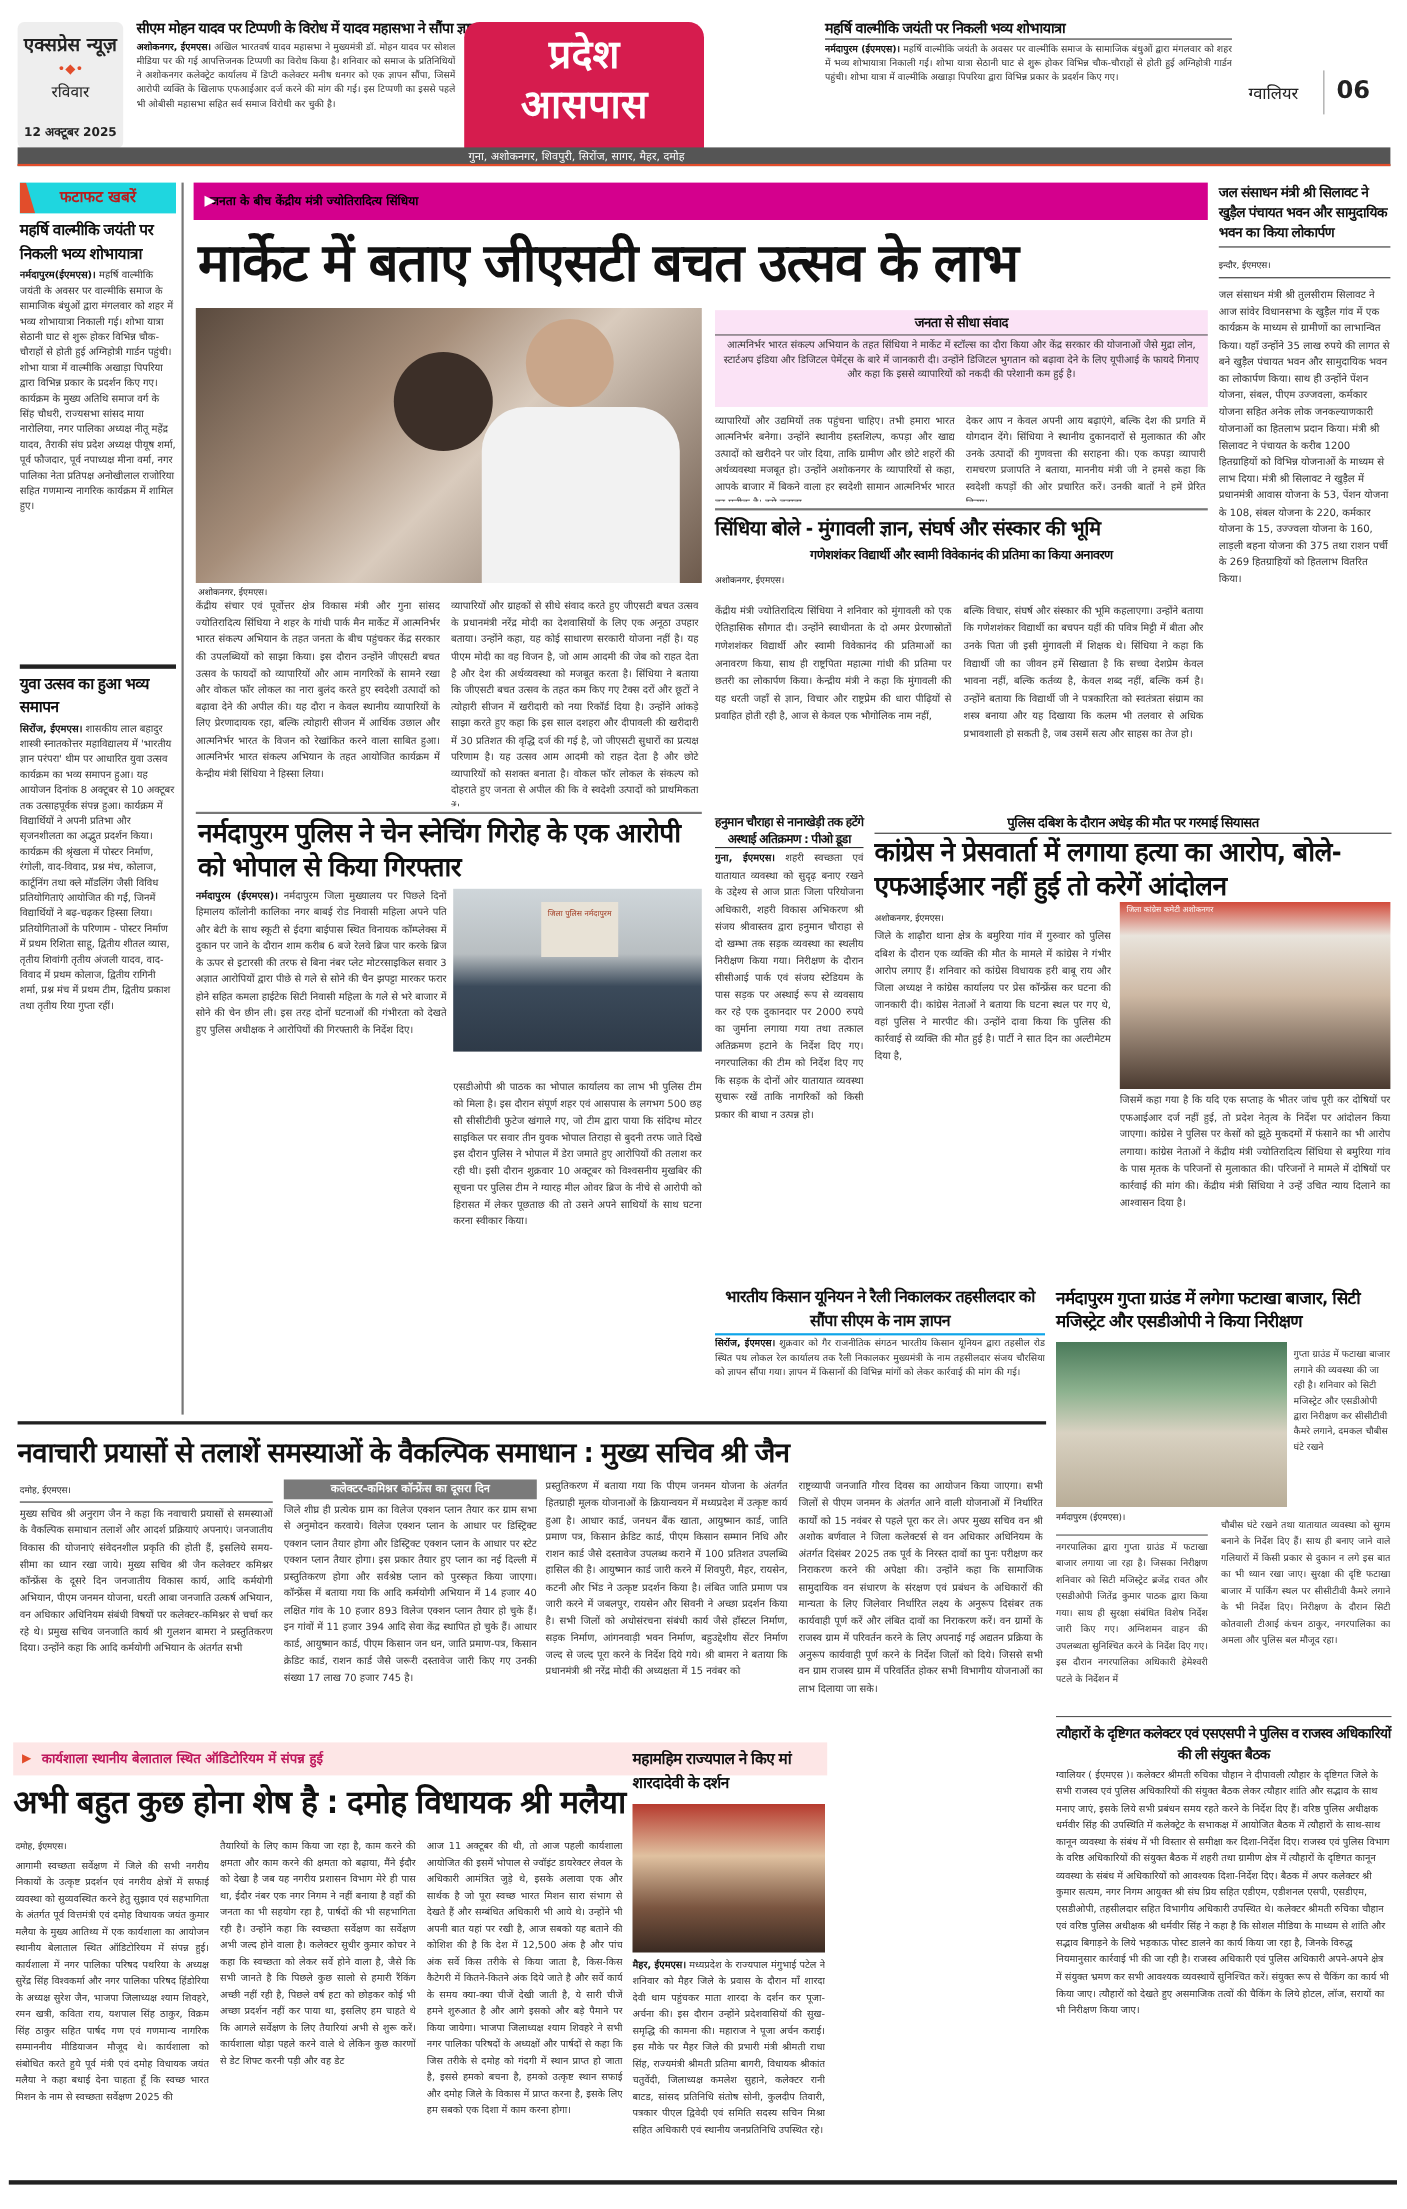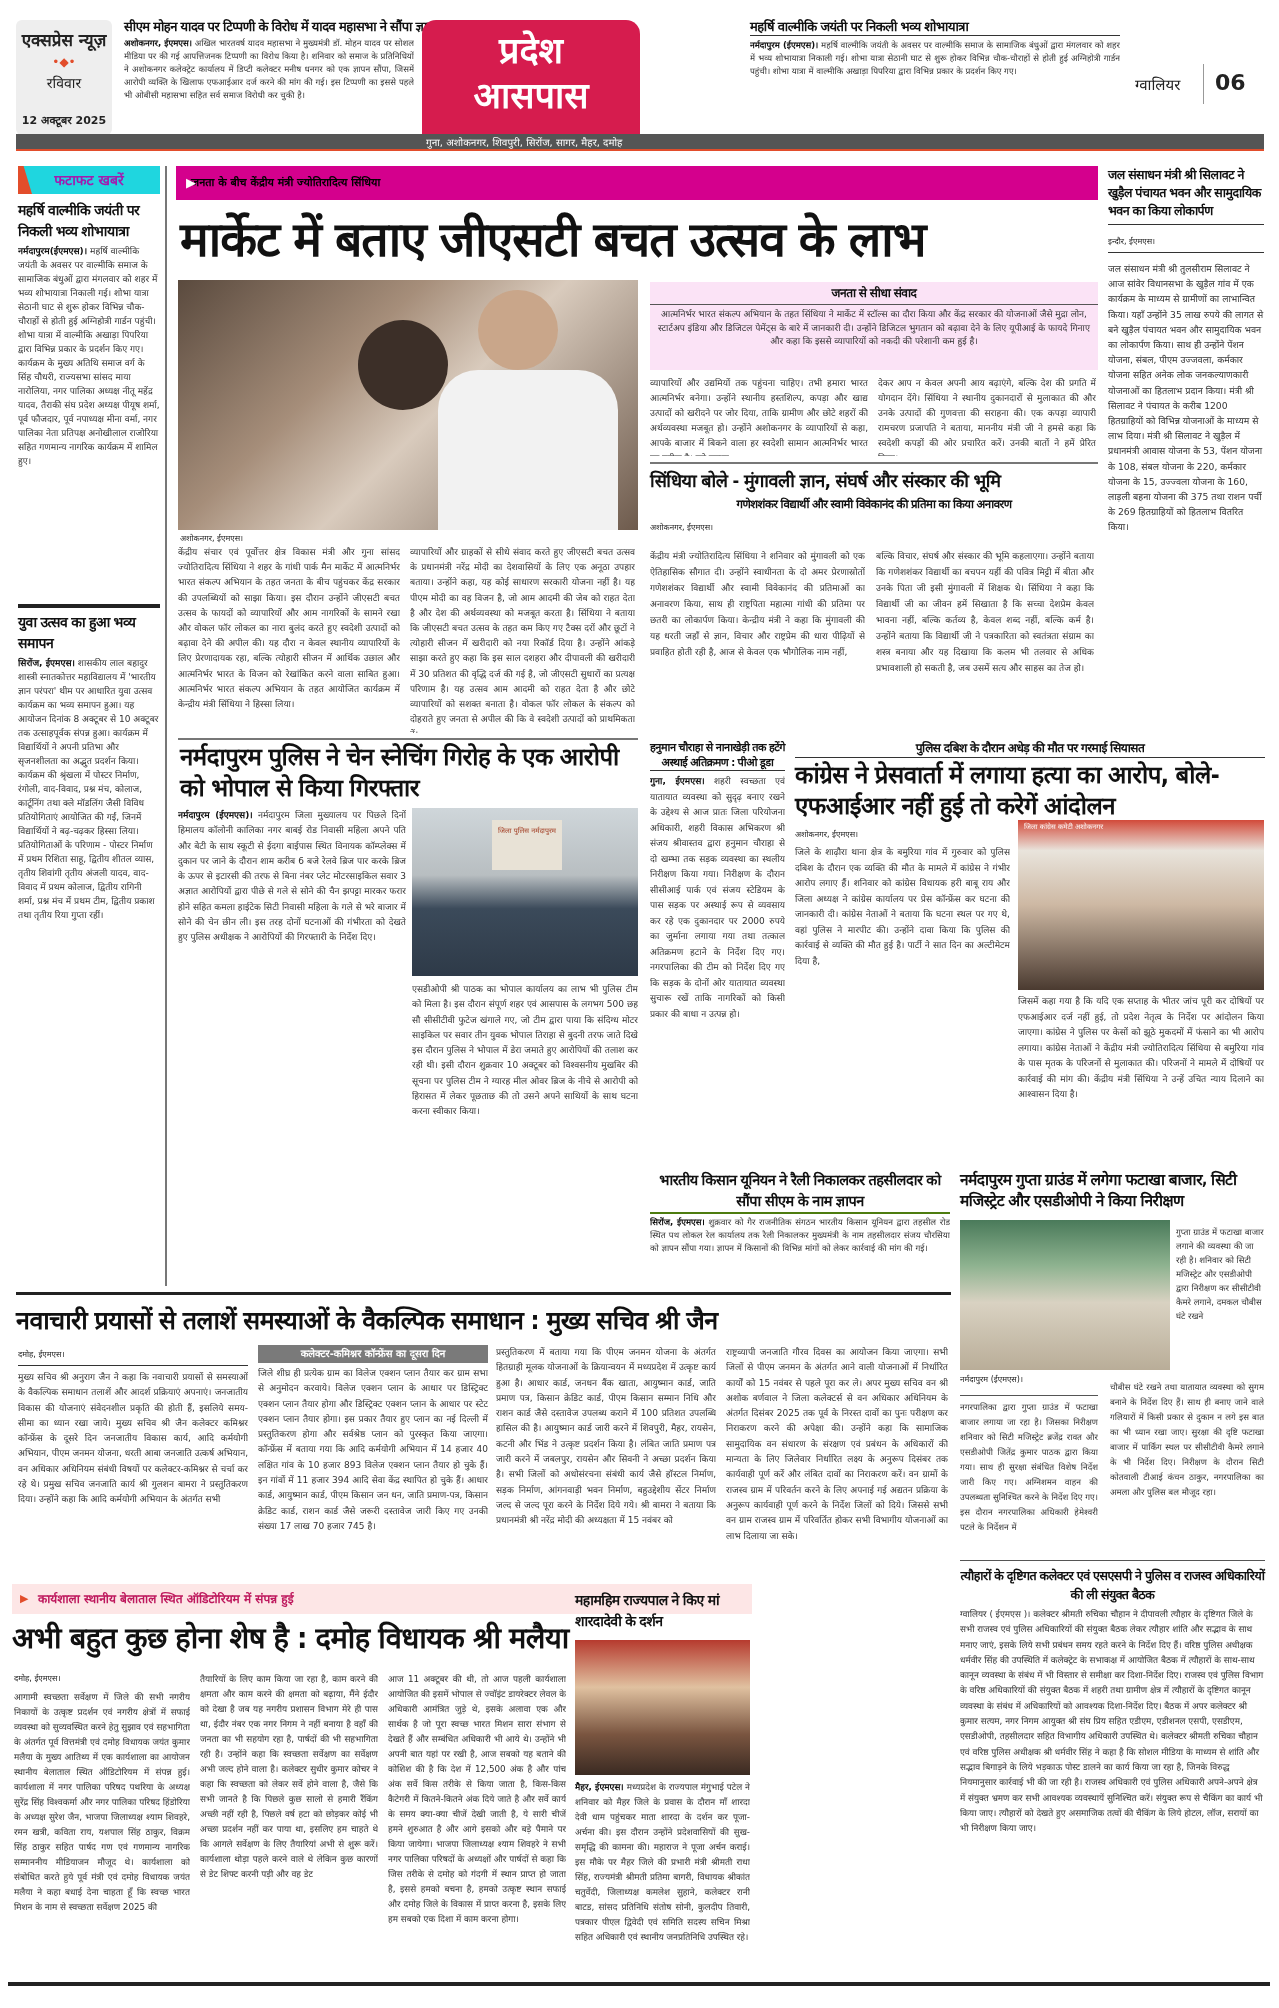--- a/index.html
+++ b/index.html
@@ -19,21 +19,21 @@
 #brand-date{font-size:11px;font-weight:bold;margin-top:20px}
 #section-logo{left:422px;top:20px;width:218px;height:115px;background:#d61c4e;border-radius:14px 14px 0 0;color:#fff;text-align:center}
 #section-logo .l1{font-size:36px;font-weight:bold;line-height:46px;margin-top:8px}
 #section-logo .l2{font-size:36px;font-weight:bold;line-height:44px}
 #grey-bar{left:16px;top:134px;width:1248px;height:17px;background:#555;border-bottom:2px solid #e24d2b}
 #cities{left:422px;top:134px;width:420px;height:17px;font-size:10px;color:#fff;line-height:17px;padding-left:4px}
 #page-num{left:1215px;top:70px;font-size:22px;font-weight:bold}
 #page-city{left:1135px;top:74px;font-size:15px}
 #page-sep{left:1203px;top:64px;width:1px;height:40px;background:#999}
 
-#fatafat{left:18px;top:166px;width:142px;height:28px;background:#1fd6df;color:#a21caf;font-weight:bold;font-size:14px;line-height:28px;text-align:center}
+#fatafat{left:18px;top:166px;width:142px;height:28px;background:#1fd6df;color:#b91c1c;font-weight:bold;font-size:14px;line-height:28px;text-align:center}
 #fatafat-red{left:18px;top:166px;width:14px;height:28px;background:#e24d2b;clip-path:polygon(0 0,40% 0,100% 100%,0 100%)}
 #left-divider{left:165px;top:166px;width:2px;height:1120px;background:#777}
 
 #pink-banner{left:176px;top:166px;width:922px;height:34px;background:#d4008d}
 #pink-banner span{color:#000000;font-size:11px;font-weight:bold;line-height:34px;margin-left:15px}
 #lead-title{left:180px;top:210px;width:920px;font-size:48px;font-weight:bold;line-height:58px;white-space:nowrap;letter-spacing:-1px}
 .pinkbox{background:#fbe3f6}
 </style>
 </head>
 <body>
@@ -114,40 +114,40 @@
 <div class="abs rule" style="left:650px;top:462px;width:448px;height:2px;background:#777"></div>
 <div class="abs hd" style="left:650px;top:468px;width:448px;font-size:18px;line-height:26px;white-space:nowrap">सिंधिया बोले - मुंगावली ज्ञान, संघर्ष और संस्कार की भूमि</div>
 <div class="abs hd" style="left:650px;top:496px;width:448px;font-size:11.5px;text-align:center;line-height:17px">गणेशशंकर विद्यार्थी और स्वामी विवेकानंद की प्रतिमा का किया अनावरण</div>
 <div class="abs" style="left:650px;top:521px;font-size:8px">अशोकनगर, ईएमएस।</div>
 <div class="abs txt" style="left:650px;top:548px;width:215px;height:172px;font-size:9px;line-height:16px">केंद्रीय मंत्री ज्योतिरादित्य सिंधिया ने शनिवार को मुंगावली को एक ऐतिहासिक सौगात दी। उन्होंने स्वाधीनता के दो अमर प्रेरणास्रोतों गणेशशंकर विद्यार्थी और स्वामी विवेकानंद की प्रतिमाओं का अनावरण किया, साथ ही राष्ट्रपिता महात्मा गांधी की प्रतिमा पर छतरी का लोकार्पण किया। केन्द्रीय मंत्री ने कहा कि मुंगावली की यह धरती जहाँ से ज्ञान, विचार और राष्ट्रप्रेम की धारा पीढ़ियों से प्रवाहित होती रही है, आज से केवल एक भौगोलिक नाम नहीं,</div>
 <div class="abs txt" style="left:876px;top:548px;width:218px;height:172px;font-size:9px;line-height:16px">बल्कि विचार, संघर्ष और संस्कार की भूमि कहलाएगा। उन्होंने बताया कि गणेशशंकर विद्यार्थी का बचपन यहीं की पवित्र मिट्टी में बीता और उनके पिता जी इसी मुंगावली में शिक्षक थे। सिंधिया ने कहा कि विद्यार्थी जी का जीवन हमें सिखाता है कि सच्चा देशप्रेम केवल भावना नहीं, बल्कि कर्तव्य है, केवल शब्द नहीं, बल्कि कर्म है। उन्होंने बताया कि विद्यार्थी जी ने पत्रकारिता को स्वतंत्रता संग्राम का शस्त्र बनाया और यह दिखाया कि कलम भी तलवार से अधिक प्रभावशाली हो सकती है, जब उसमें सत्य और साहस का तेज हो।</div>
 
 <div class="abs rule" style="left:178px;top:738px;width:460px;height:2px;background:#777"></div>
 <div class="abs hd" style="left:180px;top:742px;width:460px;font-size:24px;line-height:31px">नर्मदापुरम पुलिस ने चेन स्नेचिंग गिरोह के एक आरोपी को भोपाल से किया गिरफ्तार</div>
 <div class="abs txt" style="left:178px;top:808px;width:228px;height:470px;font-size:9px;line-height:15.3px"><span class="bold">नर्मदापुरम (ईएमएस)।</span> <span>नर्मदापुरम जिला मुख्यालय पर पिछले दिनों हिमालय कॉलोनी कालिका नगर बाबई रोड निवासी महिला अपने पति और बेटी के साथ स्कूटी से ईदगा बाईपास स्थित विनायक कॉम्प्लेक्स में दुकान पर जाने के दौरान शाम करीब 6 बजे रेलवे ब्रिज पार करके ब्रिज के ऊपर से इटारसी की तरफ से बिना नंबर प्लेट मोटरसाइकिल सवार 3 अज्ञात आरोपियों द्वारा पीछे से गले से सोने की चैन झपट्टा मारकर फरार होने सहित कमला हाईटेक सिटी निवासी महिला के गले से भरे बाजार में सोने की चेन छीन ली। इस तरह दोनों घटनाओं की गंभीरता को देखते हुए पुलिस अधीक्षक ने आरोपियों की गिरफ्तारी के निर्देश दिए।</span></div>
-<div class="abs photo" style="left:412px;top:808px;width:226px;height:168px;background:linear-gradient(180deg,#cfd6da 0%,#b8bec1 40%,#3b4a5a 60%,#2e3a48 100%)">
+<div class="abs photo" style="left:412px;top:808px;width:226px;height:148px;background:linear-gradient(180deg,#cfd6da 0%,#b8bec1 40%,#3b4a5a 60%,#2e3a48 100%)">
   <div style="position:absolute;left:80px;top:12px;width:70px;height:50px;background:#e8e2d6;font-size:7px;text-align:center;padding-top:6px;color:#a03a20">जिला पुलिस नर्मदापुरम</div>
 </div>
 <div class="abs txt" style="left:412px;top:982px;width:226px;height:296px;font-size:9px;line-height:15.3px">एसडीओपी श्री पाठक का भोपाल कार्यालय का लाभ भी पुलिस टीम को मिला है। इस दौरान संपूर्ण शहर एवं आसपास के लगभग 500 छह सौ सीसीटीवी फुटेज खंगाले गए, जो टीम द्वारा पाया कि संदिग्ध मोटर साइकिल पर सवार तीन युवक भोपाल तिराहा से बुदनी तरफ जाते दिखे इस दौरान पुलिस ने भोपाल में डेरा जमाते हुए आरोपियों की तलाश कर रही थी। इसी दौरान शुक्रवार 10 अक्टूबर को विश्वसनीय मुखबिर की सूचना पर पुलिस टीम ने ग्यारह मील ओवर ब्रिज के नीचे से आरोपी को हिरासत में लेकर पूछताछ की तो उसने अपने साथियों के साथ घटना करना स्वीकार किया।</div>
 
 <div class="abs" style="left:650px;top:740px;width:135px">
   <div class="hd" style="font-size:11px;line-height:15px;text-align:center;border-bottom:1px solid #333">हनुमान चौराहा से नानाखेड़ी तक हटेंगे अस्थाई अतिक्रमण : पीओ डूडा</div>
   <div class="txt" style="font-size:9px;line-height:15.5px;height:370px;margin-top:3px"><span class="bold">गुना, ईएमएस।</span> <span>शहरी स्वच्छता एवं यातायात व्यवस्था को सुदृढ़ बनाए रखने के उद्देश्य से आज प्रातः जिला परियोजना अधिकारी, शहरी विकास अभिकरण श्री संजय श्रीवास्तव द्वारा हनुमान चौराहा से दो खम्भा तक सड़क व्यवस्था का स्थलीय निरीक्षण किया गया। निरीक्षण के दौरान सीसीआई पार्क एवं संजय स्टेडियम के पास सड़क पर अस्थाई रूप से व्यवसाय कर रहे एक दुकानदार पर 2000 रुपये का जुर्माना लगाया गया तथा तत्काल अतिक्रमण हटाने के निर्देश दिए गए। नगरपालिका की टीम को निर्देश दिए गए कि सड़क के दोनों ओर यातायात व्यवस्था सुचारू रखें ताकि नागरिकों को किसी प्रकार की बाधा न उत्पन्न हो।</span></div>
 </div>
 
 <div class="abs hd" style="left:795px;top:740px;width:470px;font-size:12px;line-height:17px;text-align:center;border-bottom:1px solid #333">पुलिस दबिश के दौरान अधेड़ की मौत पर गरमाई सियासत</div>
 <div class="abs hd" style="left:795px;top:760px;width:470px;font-size:24px;line-height:31px">कांग्रेस ने प्रेसवार्ता में लगाया हत्या का आरोप, बोले-एफआईआर नहीं हुई तो करेगें आंदोलन</div>
 <div class="abs" style="left:795px;top:828px;font-size:8px">अशोकनगर, ईएमएस।</div>
 <div class="abs txt" style="left:795px;top:845px;width:215px;height:280px;font-size:9px;line-height:15.5px">जिले के शाढ़ौरा थाना क्षेत्र के बमुरिया गांव में गुरुवार को पुलिस दबिश के दौरान एक व्यक्ति की मौत के मामले में कांग्रेस ने गंभीर आरोप लगाए हैं। शनिवार को कांग्रेस विधायक हरी बाबू राय और जिला अध्यक्ष ने कांग्रेस कार्यालय पर प्रेस कॉन्फ्रेंस कर घटना की जानकारी दी। कांग्रेस नेताओं ने बताया कि घटना स्थल पर गए थे, वहां पुलिस ने मारपीट की। उन्होंने दावा किया कि पुलिस की कार्रवाई से व्यक्ति की मौत हुई है। पार्टी ने सात दिन का अल्टीमेटम दिया है,</div>
 <div class="abs photo" style="left:1018px;top:820px;width:246px;height:170px;background:linear-gradient(180deg,#d24a3a 0%,#e9e4dc 18%,#cdb8a3 50%,#4a3a30 100%)">
   <div style="position:absolute;left:6px;top:2px;font-size:7px;color:#fff">जिला कांग्रेस कमेटी अशोकनगर</div>
 </div>
 <div class="abs txt" style="left:1018px;top:994px;width:246px;height:132px;font-size:9px;line-height:15.5px">जिसमें कहा गया है कि यदि एक सप्ताह के भीतर जांच पूरी कर दोषियों पर एफआईआर दर्ज नहीं हुई, तो प्रदेश नेतृत्व के निर्देश पर आंदोलन किया जाएगा। कांग्रेस ने पुलिस पर केसों को झूठे मुकदमों में फंसाने का भी आरोप लगाया। कांग्रेस नेताओं ने केंद्रीय मंत्री ज्योतिरादित्य सिंधिया से बमुरिया गांव के पास मृतक के परिजनों से मुलाकात की। परिजनों ने मामले में दोषियों पर कार्रवाई की मांग की। केंद्रीय मंत्री सिंधिया ने उन्हें उचित न्याय दिलाने का आश्वासन दिया है।</div>
 
-<div class="abs hd" style="left:650px;top:1170px;width:300px;font-size:14.5px;line-height:21px;text-align:center;border-bottom:2px solid #4d7c0f">भारतीय किसान यूनियन ने रैली निकालकर तहसीलदार को सौंपा सीएम के नाम ज्ञापन</div>
+<div class="abs hd" style="left:650px;top:1170px;width:300px;font-size:14.5px;line-height:21px;text-align:center;border-bottom:2px solid #0ea5e9">भारतीय किसान यूनियन ने रैली निकालकर तहसीलदार को सौंपा सीएम के नाम ज्ञापन</div>
 <div class="abs txt" style="left:650px;top:1216px;width:300px;height:54px;font-size:8.5px;line-height:13px"><span class="bold">सिरोंज, ईएमएस।</span> <span>शुक्रवार को गैर राजनीतिक संगठन भारतीय किसान यूनियन द्वारा तहसील रोड स्थित पथ लोकल रेल कार्यालय तक रैली निकालकर मुख्यमंत्री के नाम तहसीलदार संजय चौरसिया को ज्ञापन सौंपा गया। ज्ञापन में किसानों की विभिन्न मांगों को लेकर कार्रवाई की मांग की गई।</span></div>
 
 <div class="abs hd" style="left:960px;top:1170px;width:305px;font-size:15.5px;line-height:21px">नर्मदापुरम गुप्ता ग्राउंड में लगेगा फटाखा बाजार, सिटी मजिस्ट्रेट और एसडीओपी ने किया निरीक्षण</div>
 <div class="abs photo" style="left:960px;top:1220px;width:210px;height:150px;background:linear-gradient(180deg,#4a7a5a 0%,#8db28f 30%,#d9d2c2 55%,#b9ad98 100%)"></div>
 <div class="abs" style="left:960px;top:1373px;font-size:8px">नर्मदापुरम (ईएमएस)।</div>
 <div class="abs txt" style="left:1176px;top:1225px;width:88px;height:150px;font-size:8.5px;line-height:14px;text-align:left">गुप्ता ग्राउंड में फटाखा बाजार लगाने की व्यवस्था की जा रही है। शनिवार को सिटी मजिस्ट्रेट और एसडीओपी द्वारा निरीक्षण कर सीसीटीवी कैमरे लगाने, दमकल चौबीस घंटे रखने</div>
 <div class="abs rule" style="left:960px;top:1395px;width:138px;height:1px;background:#555"></div>
 <div class="abs txt" style="left:960px;top:1400px;width:138px;height:140px;font-size:8.5px;line-height:15px">नगरपालिका द्वारा गुप्ता ग्राउंड में फटाखा बाजार लगाया जा रहा है। जिसका निरीक्षण शनिवार को सिटी मजिस्ट्रेट ब्रजेंद्र रावत और एसडीओपी जितेंद्र कुमार पाठक द्वारा किया गया। साथ ही सुरक्षा संबंधित विशेष निर्देश जारी किए गए। अग्निशमन वाहन की उपलब्धता सुनिश्चित करने के निर्देश दिए गए। इस दौरान नगरपालिका अधिकारी हेमेश्वरी पटले के निर्देशन में</div>
 <div class="abs txt" style="left:1110px;top:1380px;width:154px;height:160px;font-size:8.5px;line-height:15px">चौबीस घंटे रखने तथा यातायात व्यवस्था को सुगम बनाने के निर्देश दिए हैं। साथ ही बनाए जाने वाले गलियारों में किसी प्रकार से दुकान न लगे इस बात का भी ध्यान रखा जाए। सुरक्षा की दृष्टि फटाखा बाजार में पार्किंग स्थल पर सीसीटीवी कैमरे लगाने के भी निर्देश दिए। निरीक्षण के दौरान सिटी कोतवाली टीआई कंचन ठाकुर, नगरपालिका का अमला और पुलिस बल मौजूद रहा।</div>
 

